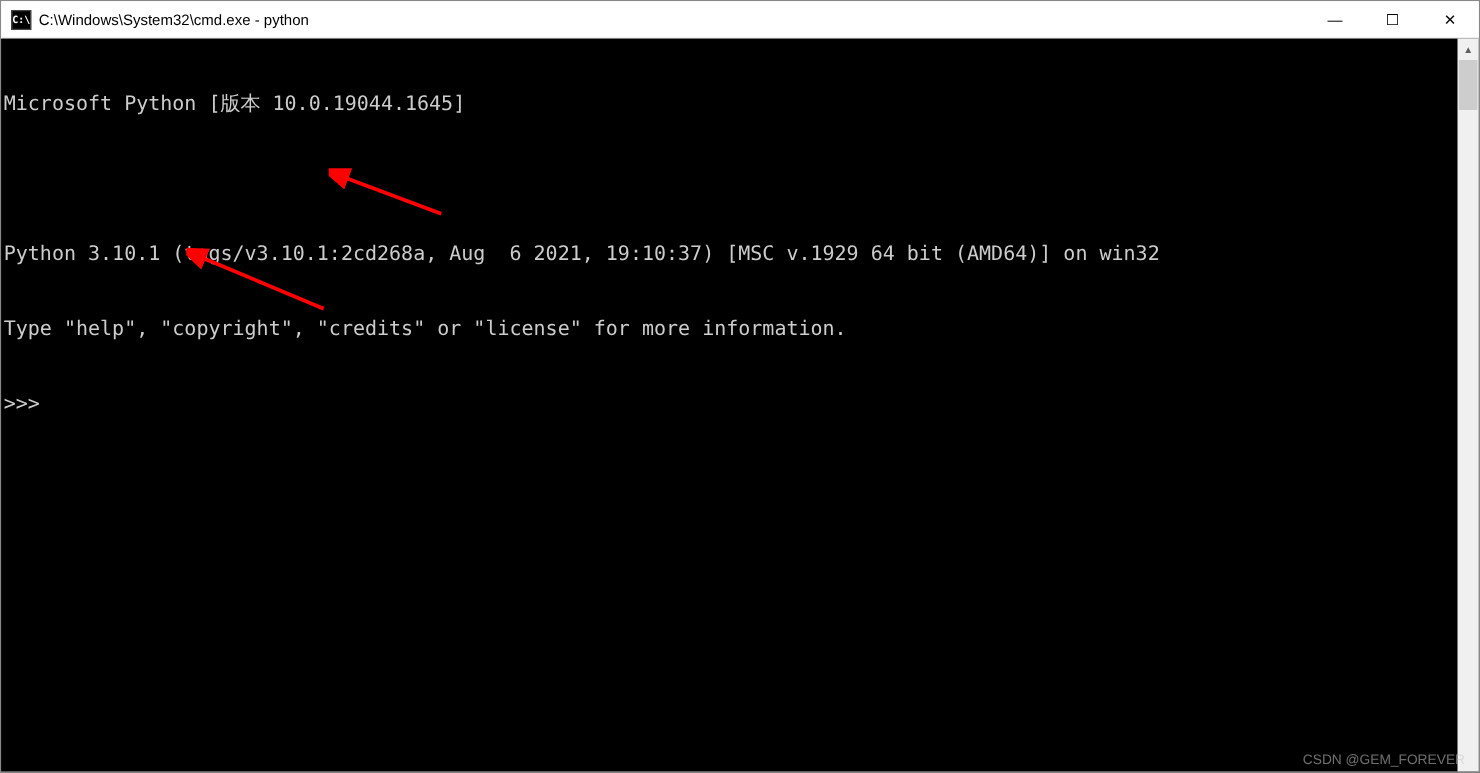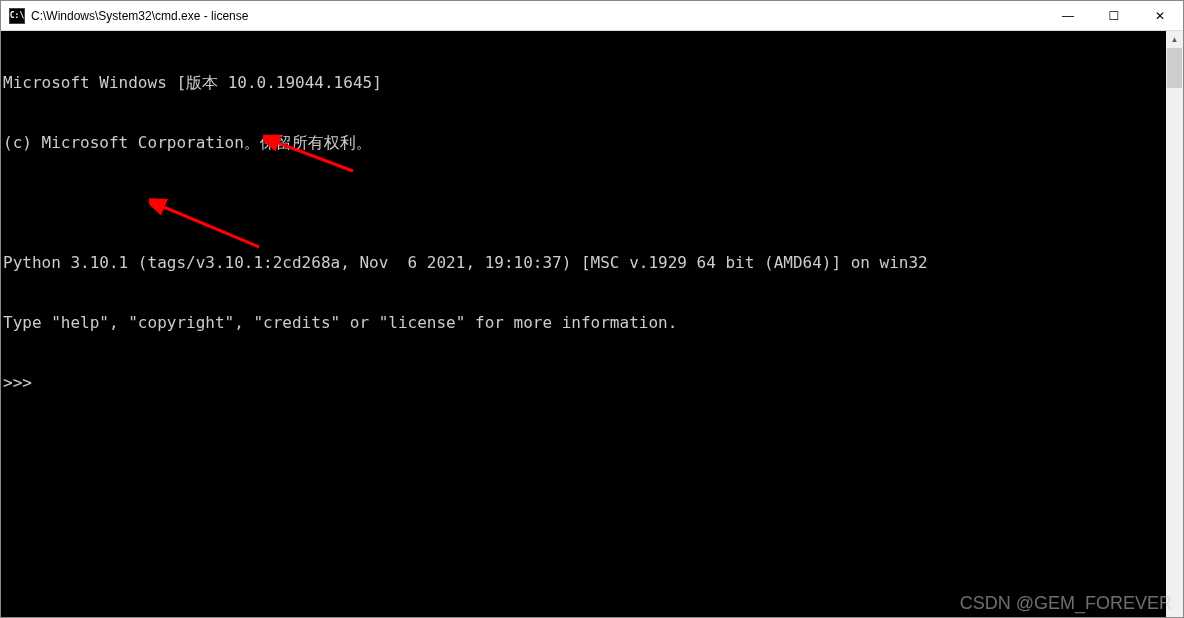--- a/index.html
+++ b/index.html
@@ -115,46 +115,45 @@
       pointer-events: none;
     }
     .arrow-annot svg {
       display: block;
     }
     .watermark {
       position: absolute;
       bottom: 4px;
       right: 12px;
       color: rgba(200, 200, 200, 0.55);
-      font-size: 18px;
+      font-size: 11px;
       font-family: Arial, sans-serif;
       pointer-events: none;
     }
   </style>
 </head>
 <body>
 
 <div class="window">
 
   <div class="titlebar">
     <div class="titlebar-icon">C:\</div>
-    <div class="titlebar-title">C:\Windows\System32\cmd.exe - license</div>
+    <div class="titlebar-title">C:\Windows\System32\cmd.exe - python</div>
     <div class="window-controls">
       <div class="win-btn">—</div>
       <div class="win-btn">☐</div>
       <div class="win-btn close">✕</div>
     </div>
   </div>
 
   <div class="terminal-wrapper">
     <div class="terminal">
-      <div class="terminal-line">Microsoft Windows [版本 10.0.19044.1645]</div>
-      <div class="terminal-line">(c) Microsoft Corporation。保留所有权利。</div>
+      <div class="terminal-line">Microsoft Python [版本 10.0.19044.1645]</div>
       <div class="terminal-line"></div>
-      <div class="terminal-line">Python 3.10.1 (tags/v3.10.1:2cd268a, Nov  6 2021, 19:10:37) [MSC v.1929 64 bit (AMD64)] on win32</div>
+      <div class="terminal-line">Python 3.10.1 (tags/v3.10.1:2cd268a, Aug  6 2021, 19:10:37) [MSC v.1929 64 bit (AMD64)] on win32</div>
       <div class="terminal-line">Type "help", "copyright", "credits" or "license" for more information.</div>
       <div class="terminal-line">&gt;&gt;&gt;</div>
 
       <div class="arrow-annot" style="left:262px; top:62px;">
         <svg width="100" height="50">
           <defs>
             <marker id="ah1" markerWidth="10" markerHeight="10" refX="2" refY="3" orient="auto">
               <path d="M0,0 L0,6 L8,3 z" fill="#ff0000"></path>
             </marker>
           </defs>

